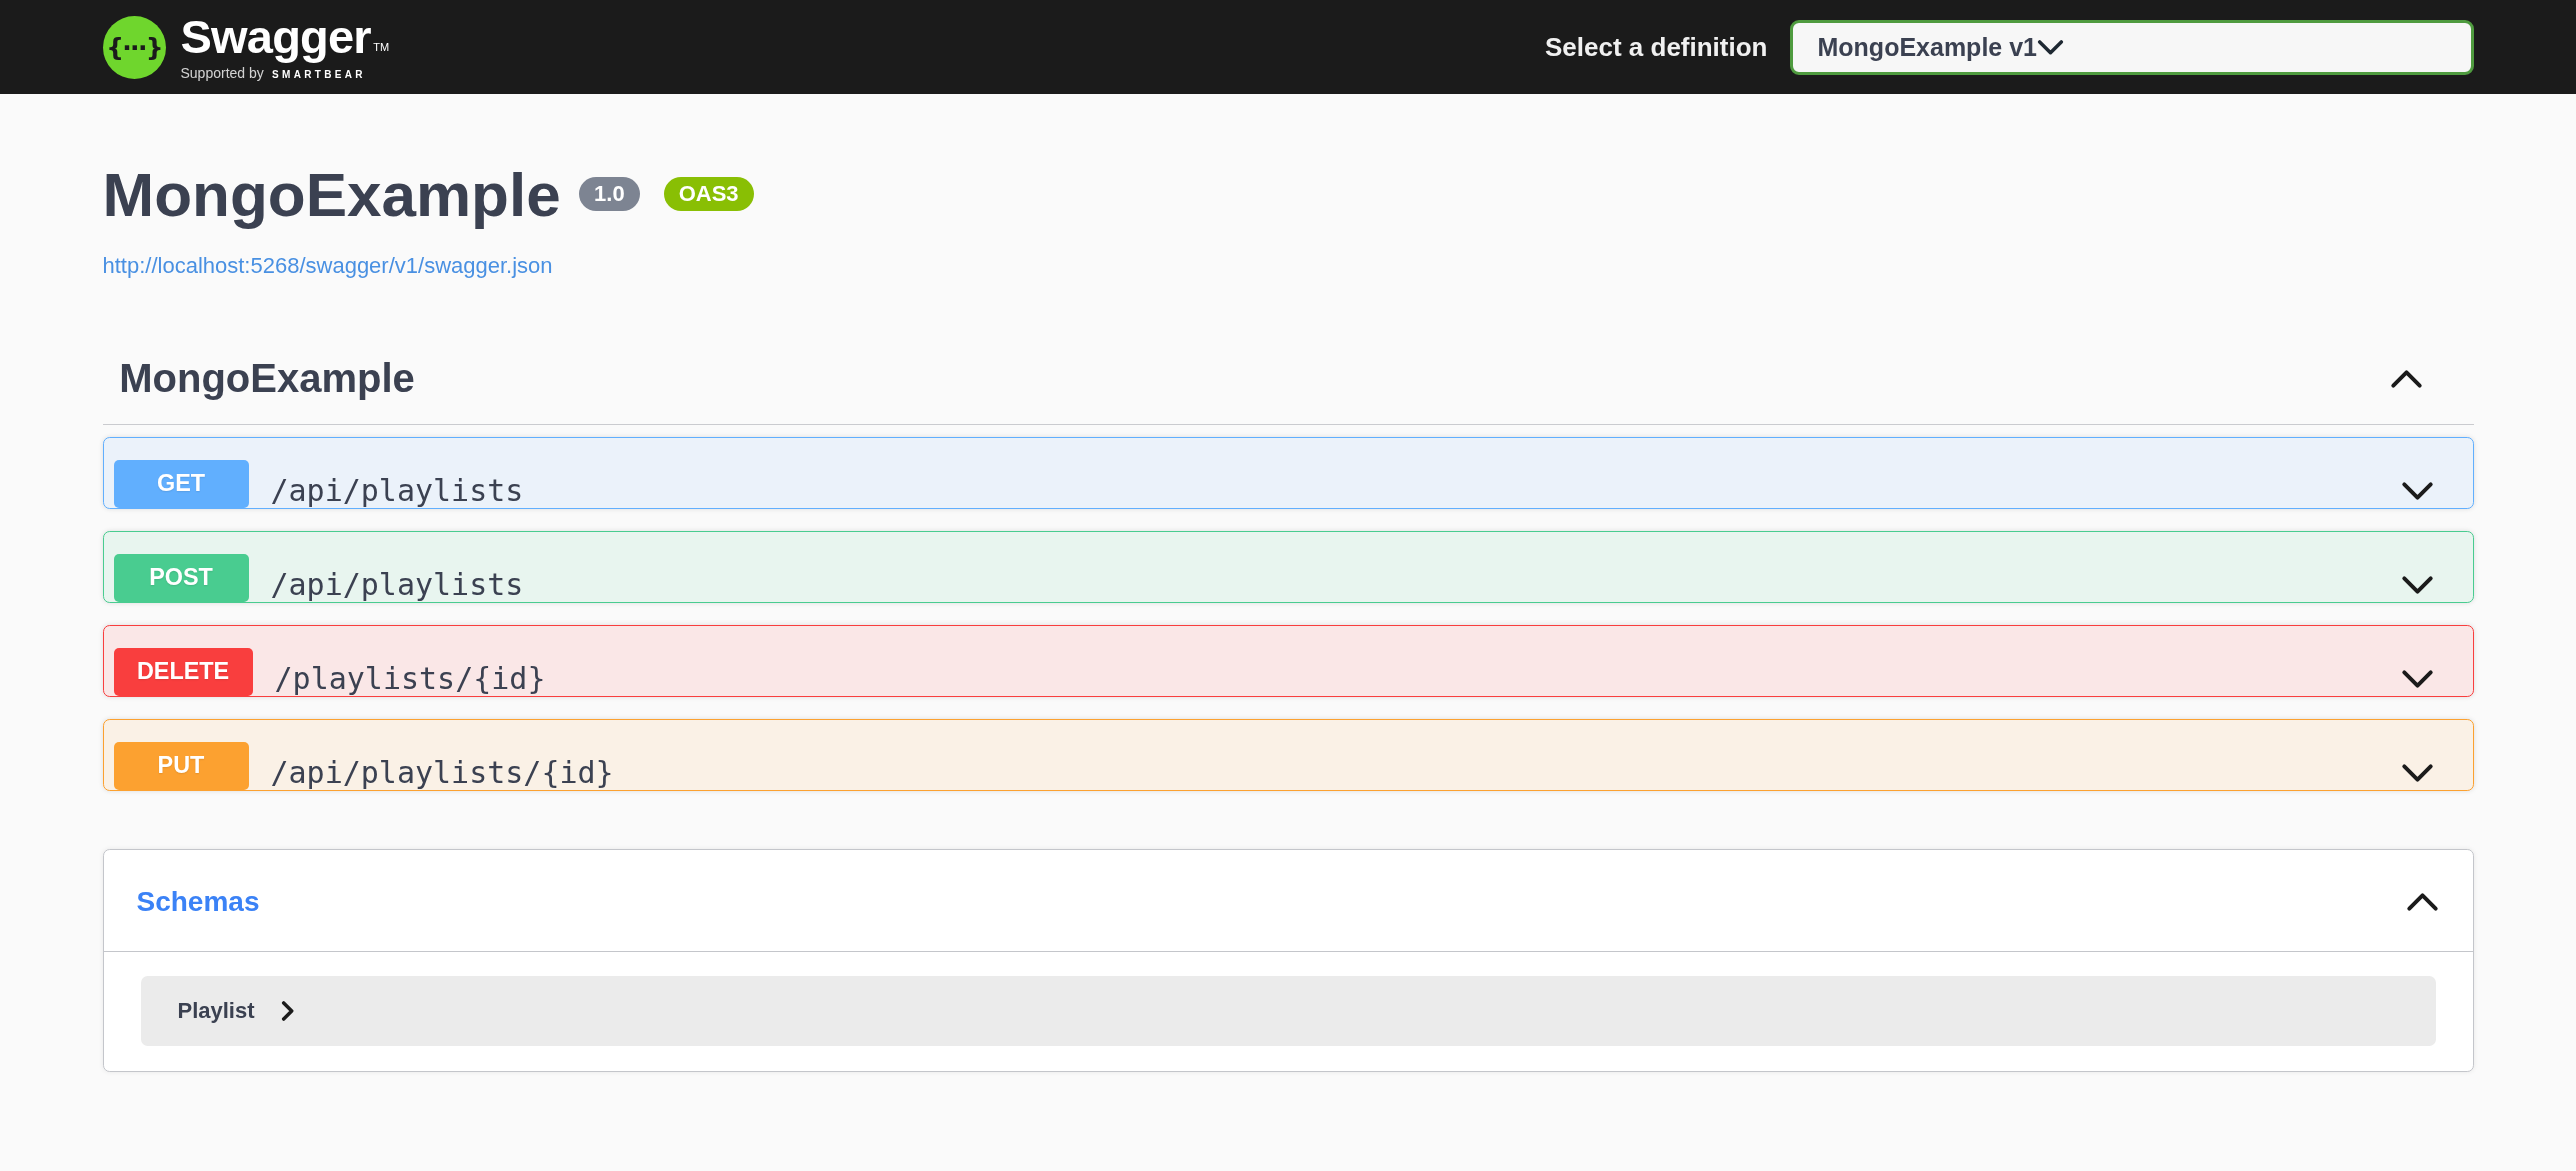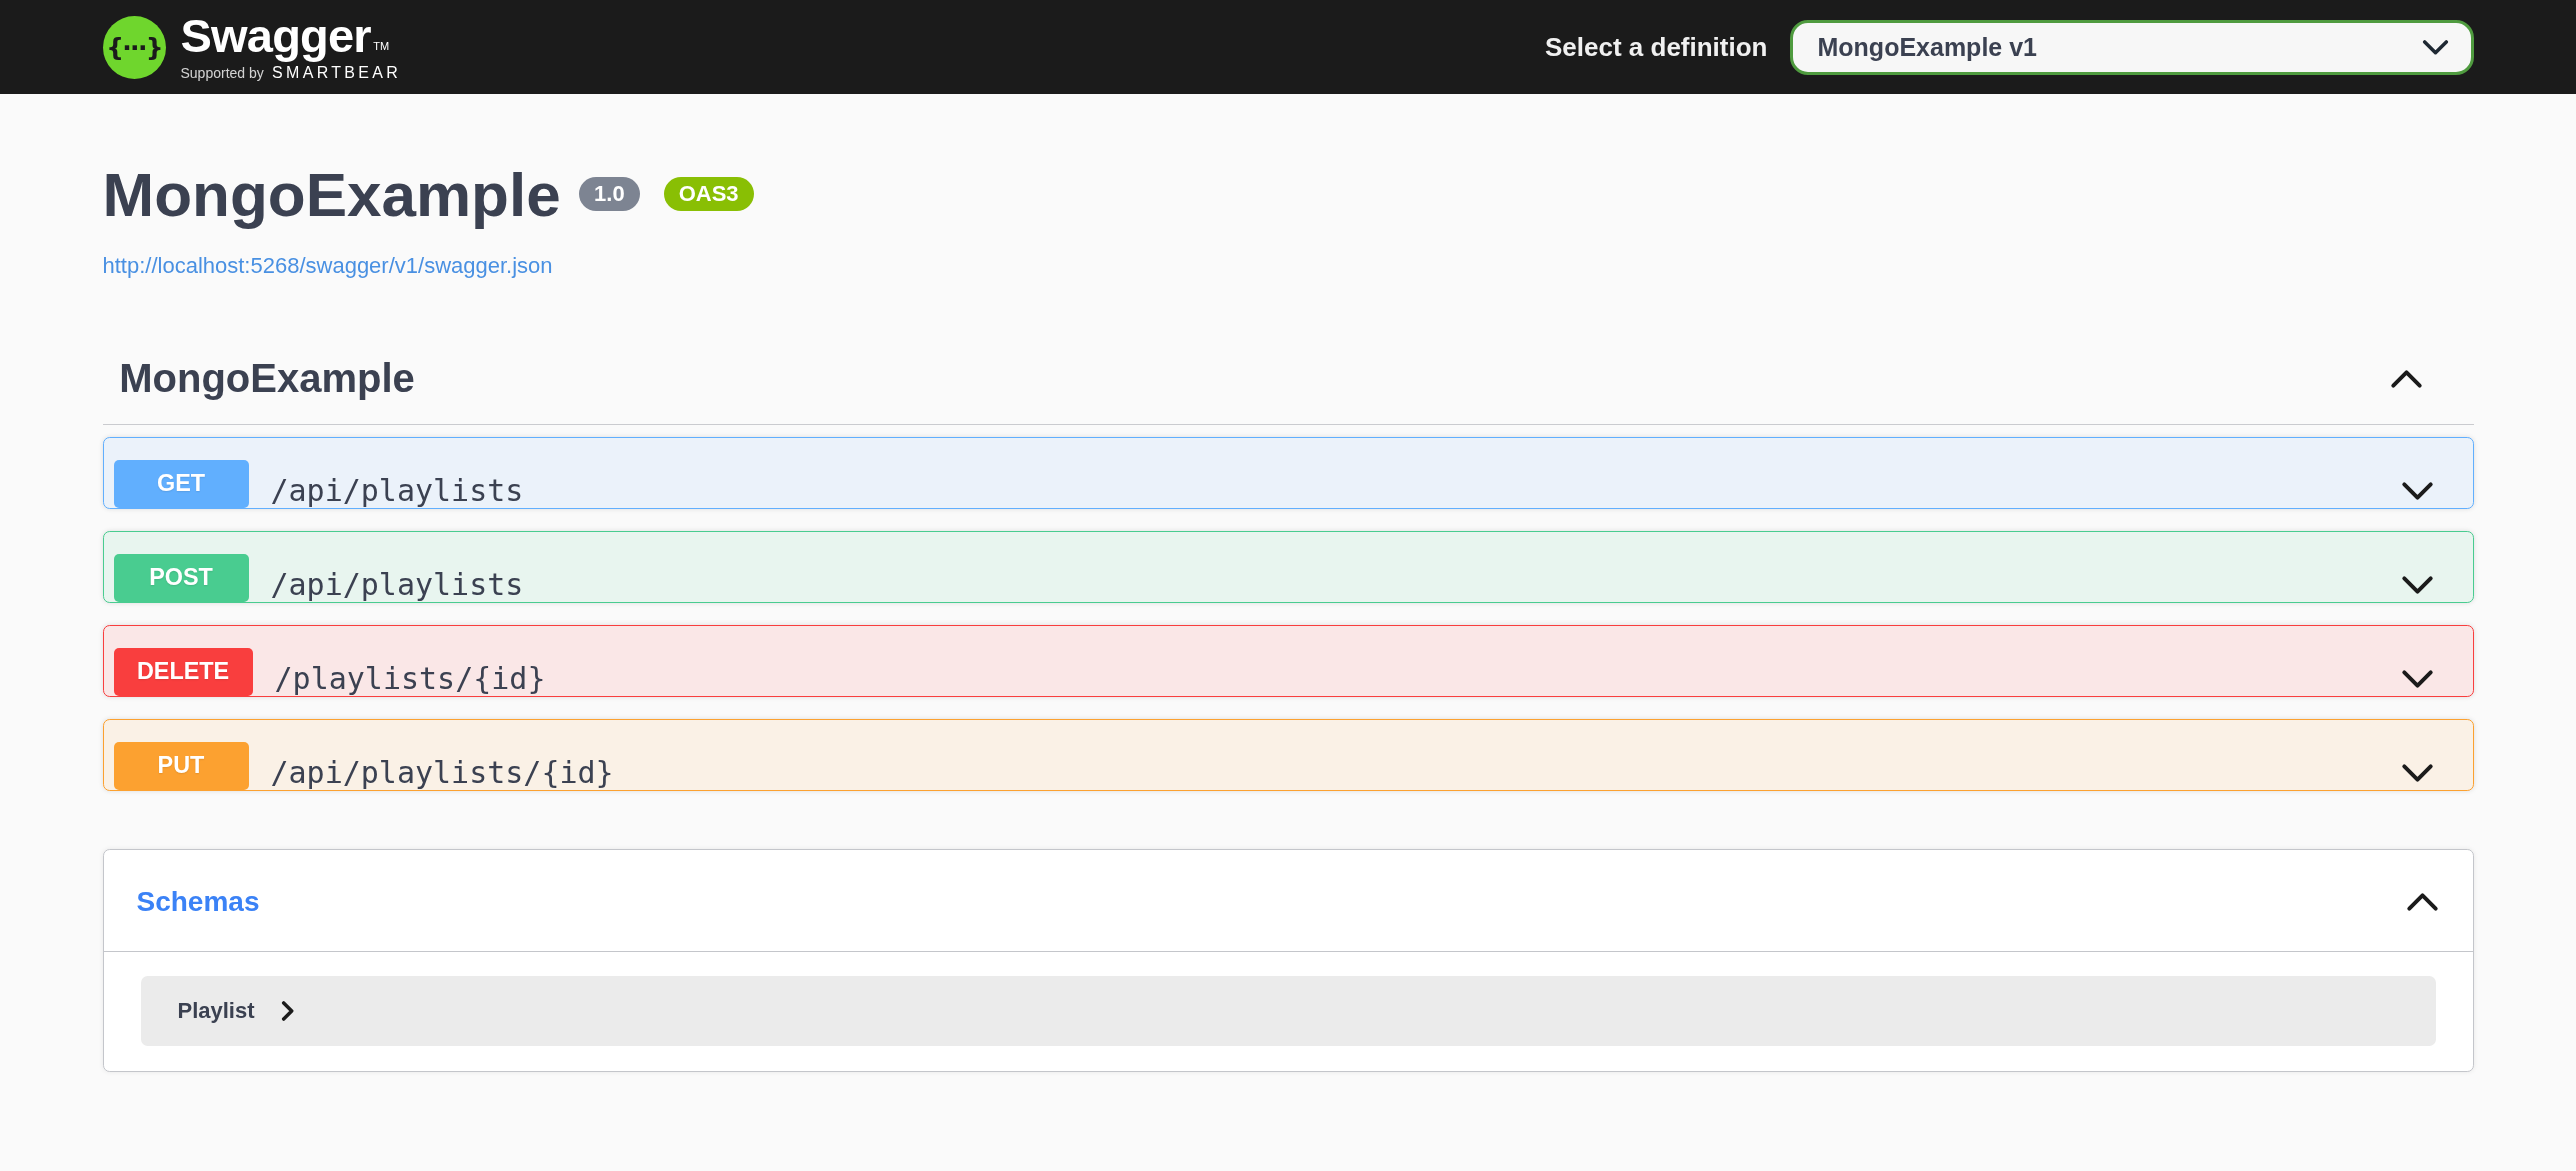--- a/index.html
+++ b/index.html
@@ -59,37 +59,36 @@
   .logo-tm { color: #ffffff; font-size: 11px; margin-left: 2.5px; line-height: 2.4; }
   .logo-sub {
     margin-top: 5px;
     font-size: 14px;
     color: #ffffff;
     display: flex;
     align-items: baseline;
     gap: 8.3px;
   }
   .logo-sub .sub-prefix { font-weight: 300; opacity: .8; }
-  .logo-sub .sub-brand { font-weight: 400; letter-spacing: 3.3px; font-size: 16px; }
+  .logo-sub .sub-brand { font-weight: 700; letter-spacing: 3.3px; font-size: 10px; }
 
   .definition-select { display: flex; align-items: center; gap: 22px; }
   .select-label {
     color: #f0f0f0;
     font-size: 26px;
     font-weight: 700;
   }
   .select-box {
     width: 684px;
     height: 55px;
     background: #f7f7f7;
     border: 3.3px solid var(--select_border, #4f9b3f);
-    border-radius: 18px;
-    display: flex;
-    align-items: center;
-    justify-content: space-between;
+    border-radius: 9px;
+    display: flex;
+    align-items: center;
     padding: 0 22px 0 25px;
     cursor: pointer;
   }
   .select-value {
     font-size: 25px;
     font-weight: 700;
     color: var(--heading, #3b4151);
   }
 
   

